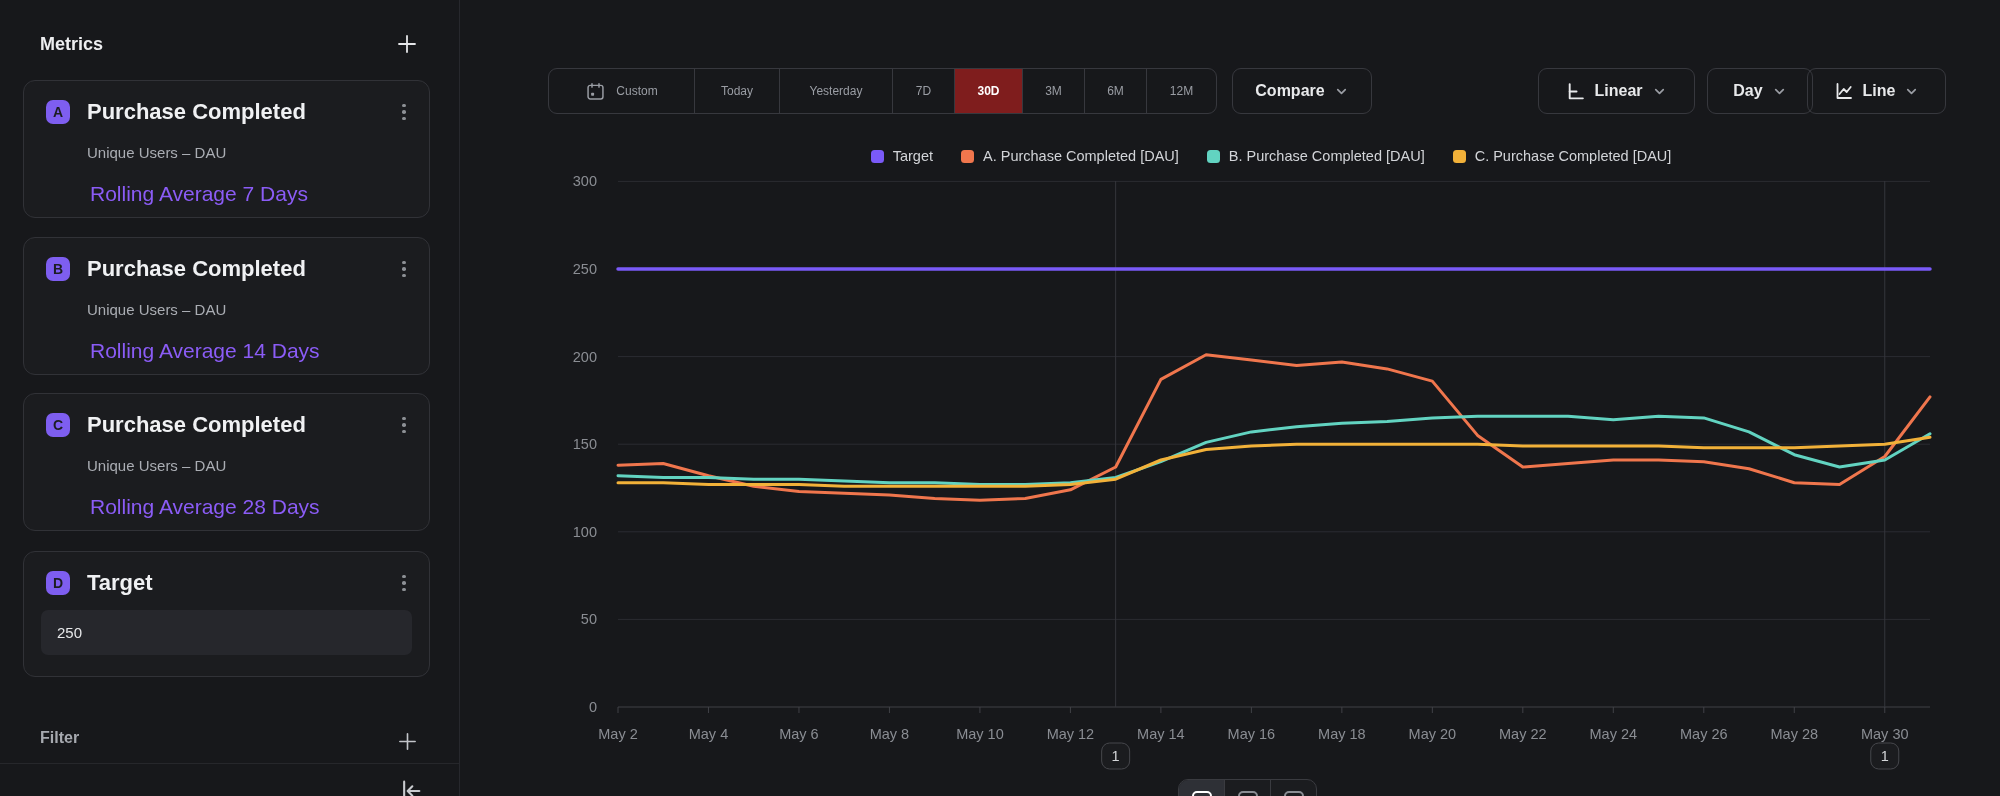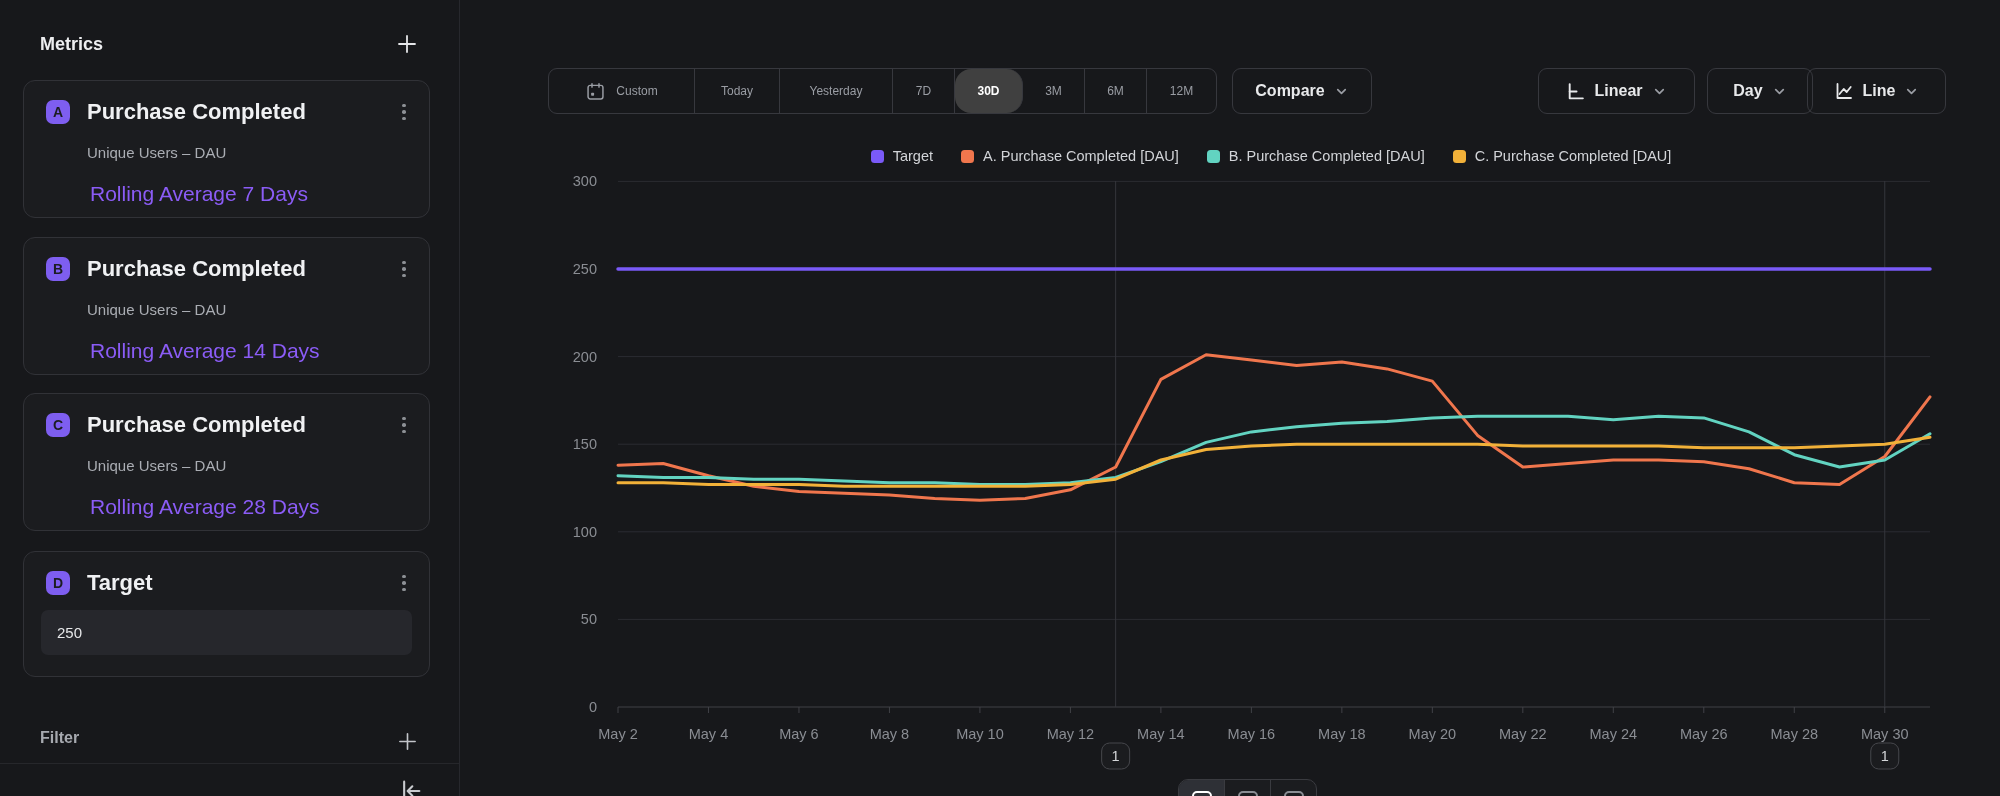--- a/index.html
+++ b/index.html
@@ -35,21 +35,21 @@
   #sb-divider { position:absolute; left:0; right:0; top:763px; height:1px; background:#26272b; }
   #collapse-btn { position:absolute; left:396px; top:777px; width:28px; height:28px;
     color:#c9cbcf; cursor:pointer; }
   
   .seg-group { position:absolute; left:548px; top:68px; height:46px; display:flex;
     border:1px solid #37383e; border-radius:9px; overflow:hidden; }
   .seg { display:flex; align-items:center; justify-content:center; gap:10px;
     font-size:12px; color:#9a9da4; border-right:1px solid #37383e; cursor:pointer;
     padding:0 4px; }
   .seg:last-child { border-right:none; }
-  .seg.selected { background:#404040; color:#ffffff; font-weight:700;border-radius:16px; }
+  .seg.selected { background:#7f1d1d; color:#ffffff; font-weight:700; }
   .btn { position:absolute; top:68px; height:46px; border:1px solid #37383e; border-radius:9px;
     display:flex; align-items:center; justify-content:center; gap:9px; cursor:pointer;
     font-size:16px; font-weight:700; color:#e8e9eb; background:transparent; }
   .chev { color:#9a9da4; display:flex; align-items:center; }
   .btn-icon { display:flex; align-items:center; color:#e8e9eb; }
   
   #legend { position:absolute; left:612px; top:143px; width:1318px; height:26px;
     display:flex; align-items:center; justify-content:center; gap:28px; }
   .leg-item { display:flex; align-items:center; gap:9px; cursor:pointer; }
   .leg-swatch { width:13px; height:13px; border-radius:3.5px; }

